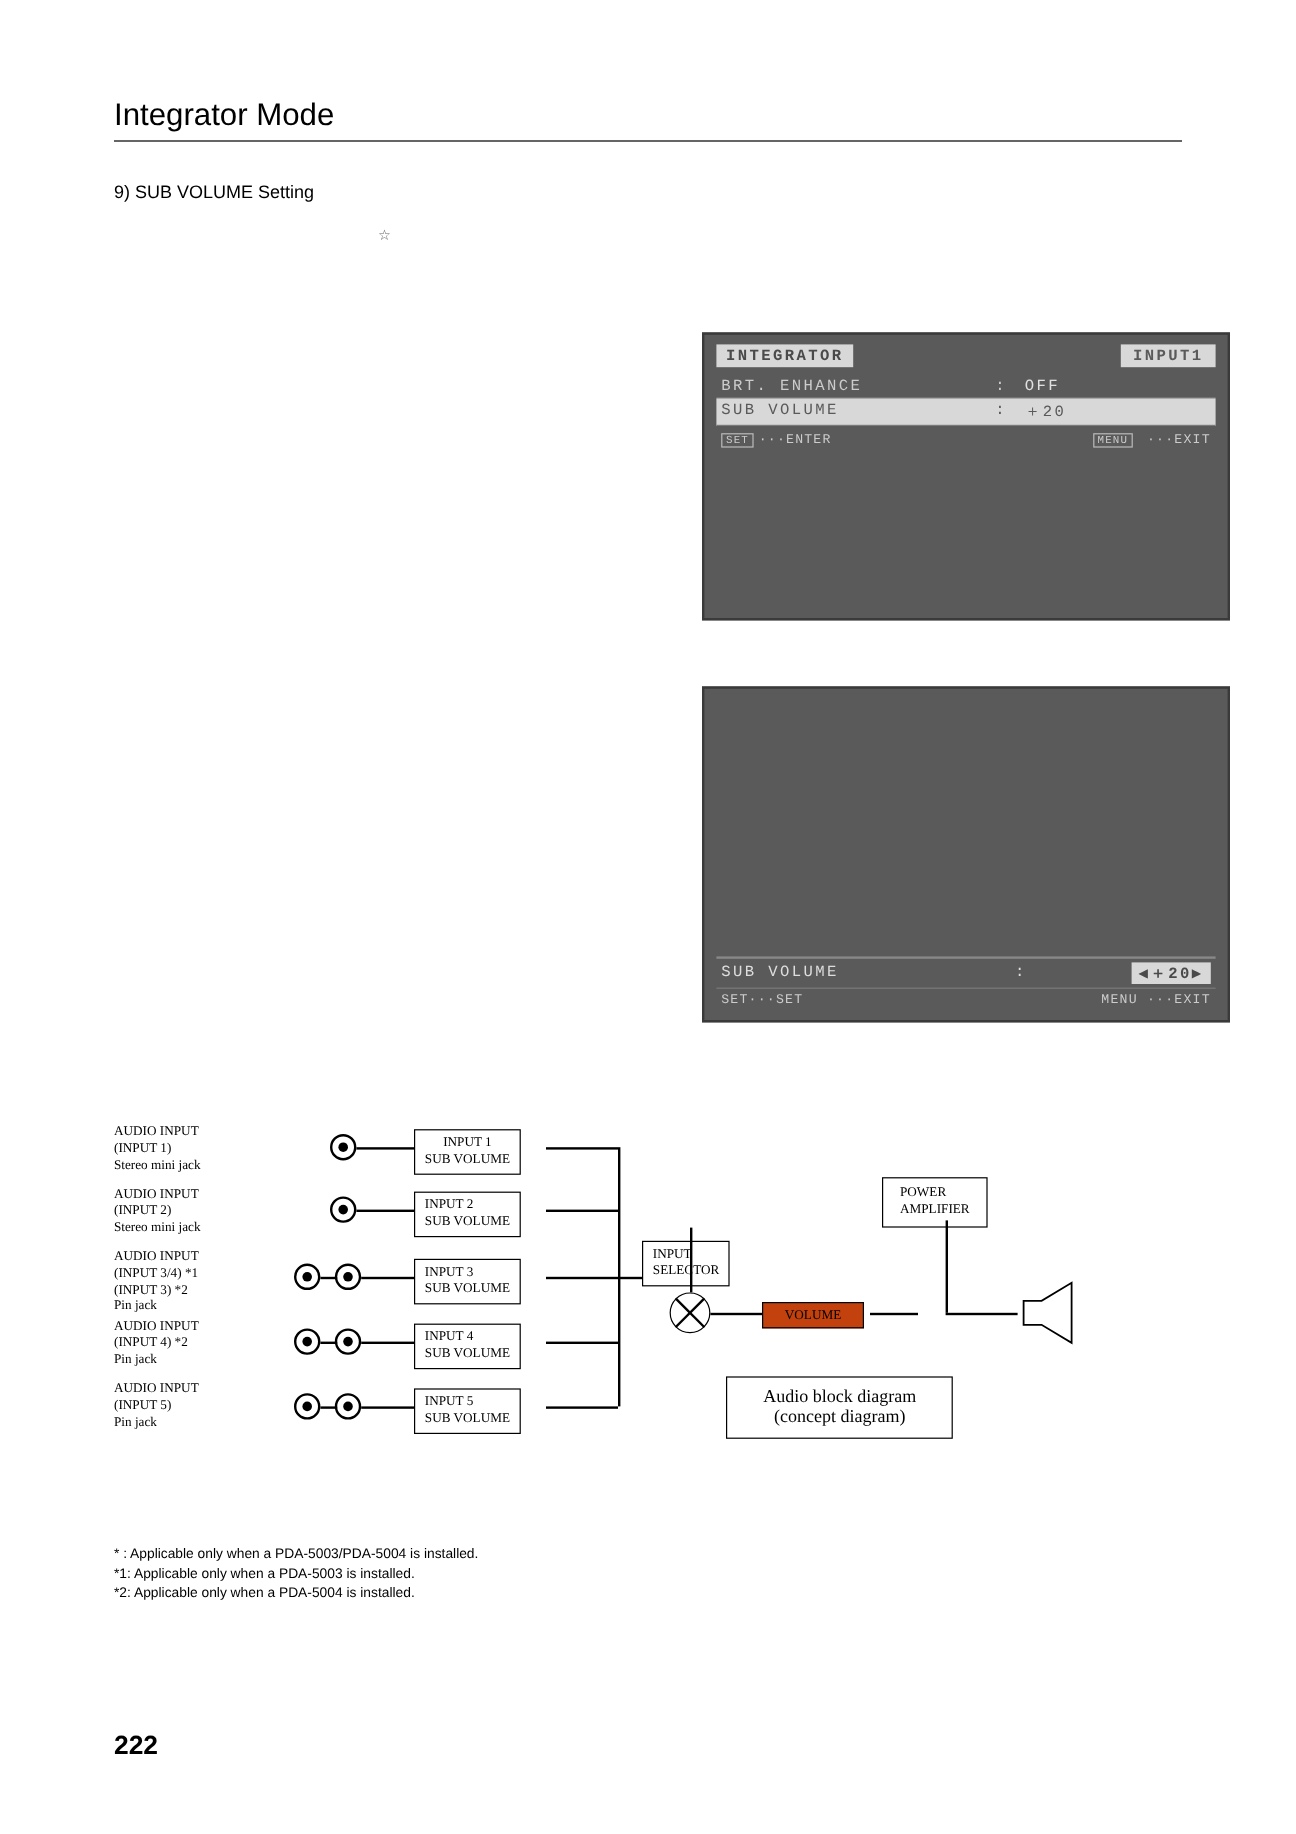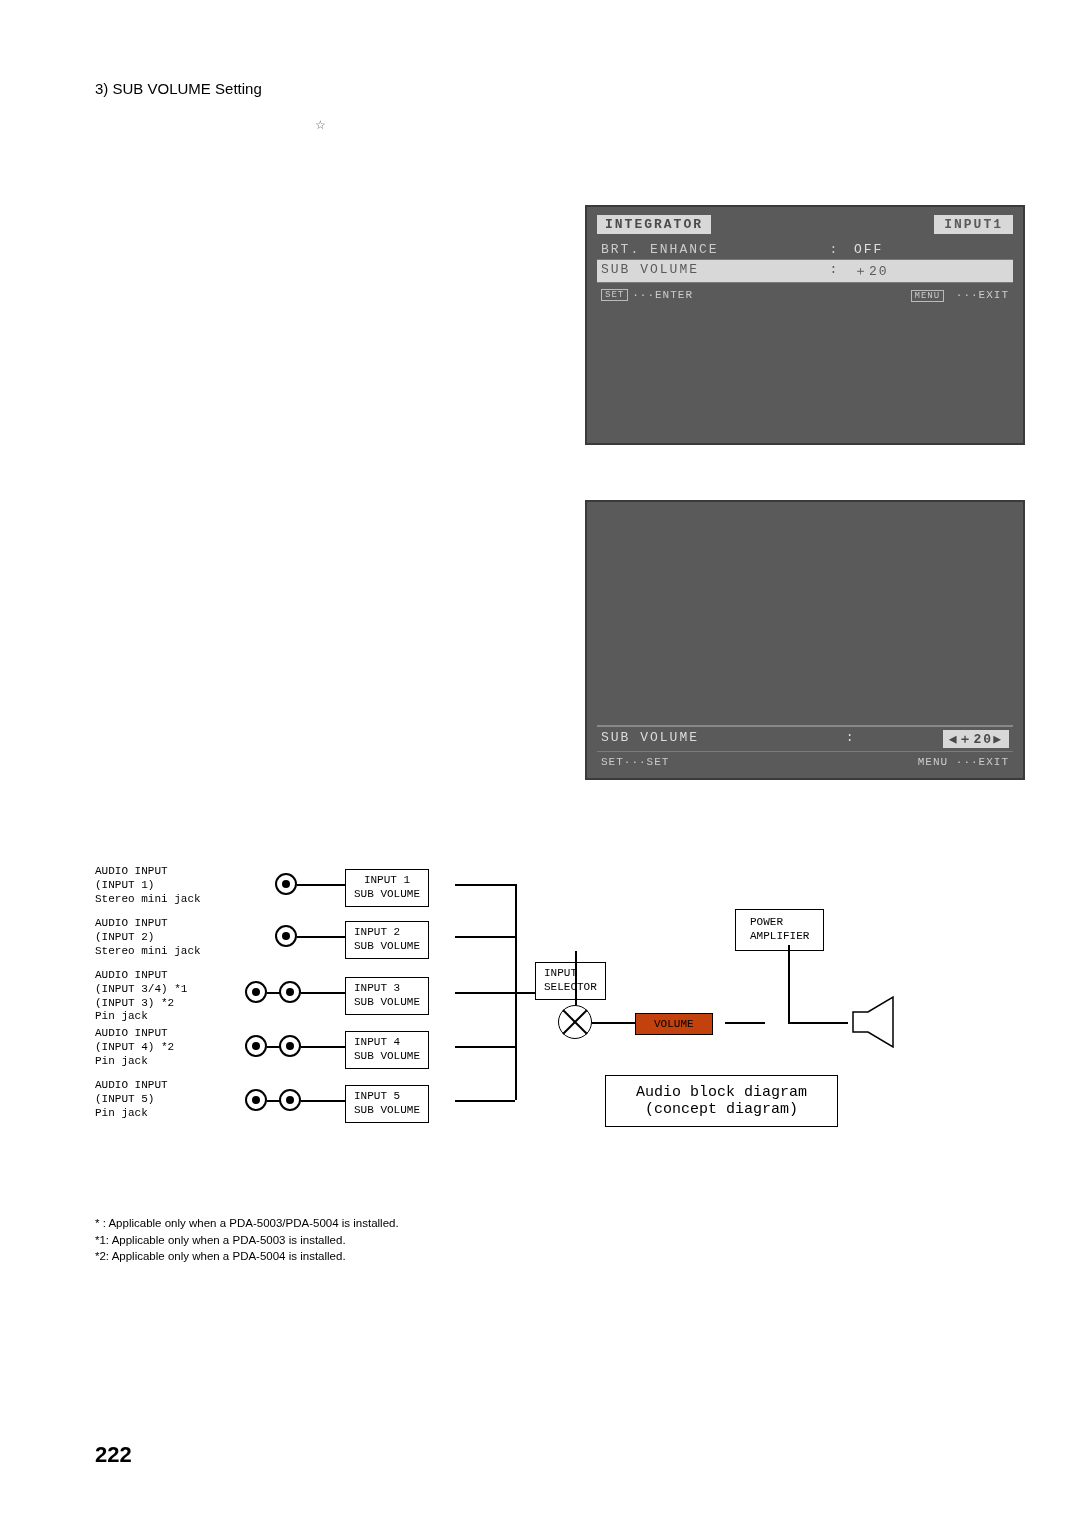--- a/index.html
+++ b/index.html
@@ -121,21 +121,21 @@
   .osd2-footer .right { margin-left: auto; }
 
   .clear { clear: both; }
 
   
   .diagram-area {
     position: relative;
     width: 880px;
     height: 330px;
     margin-top: 30px;
-    font-family: Liberation Mono, monospace;
+    font-family: Liberation Serif, serif;
     font-size: 11px;
   }
   .inp-label {
     position: absolute;
     left: 0;
     width: 130px;
     line-height: 1.25;
   }
   .jack {
     position: absolute;
@@ -202,21 +202,22 @@
     left: 95px;
     bottom: 60px;
     font-size: 22px;
     font-weight: bold;
   }
 </style>
 </head>
 <body>
 
 <div class="page">
-  <div class="section-title">3) SUB VOLUME Setting</div>
+  <div class="header-title">Integrator Mode</div>
+  <div class="section-title">9) SUB VOLUME Setting</div>
 
   <div style="height:100px; position:relative;">
     <span class="star">☆</span>
   </div>
 
   <div class="osd-col">
 
     <div class="osd">
       <div class="osd-inner">
         <div class="osd-top">

